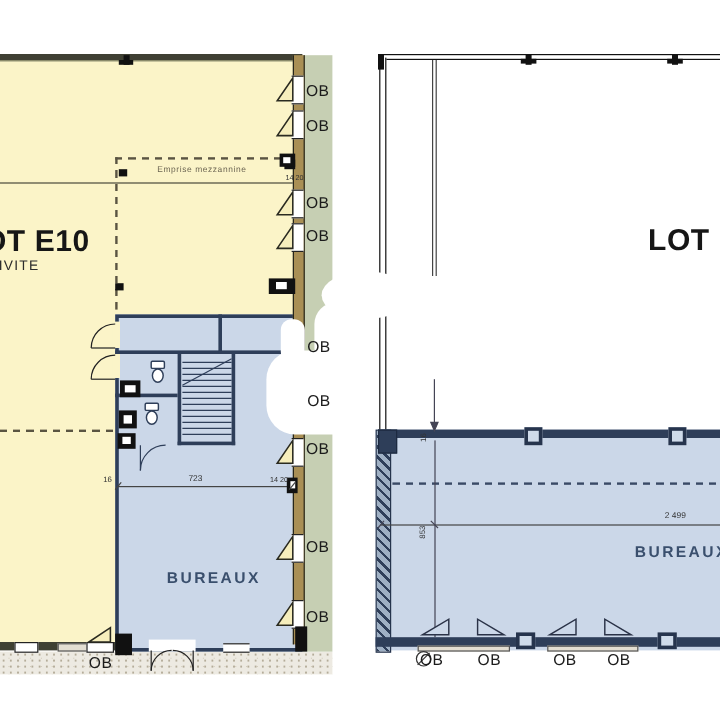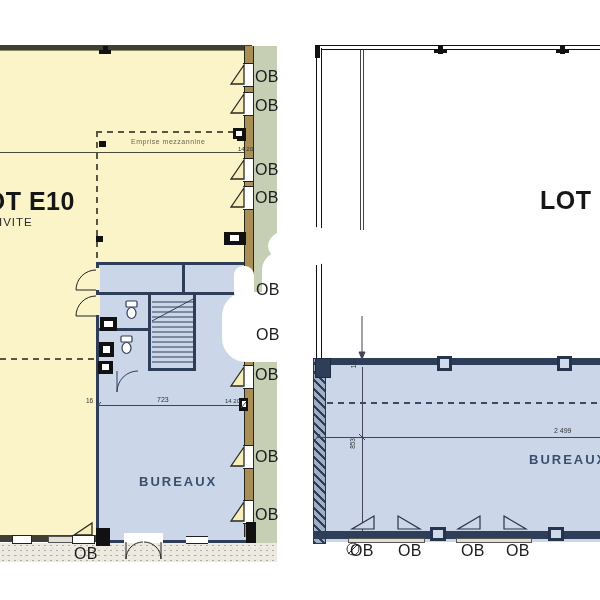--- a/index.html
+++ b/index.html
@@ -32,21 +32,21 @@
   .fixture .in{position:absolute;background:#fff;}
   
   .dash-h{height:1.5px;z-index:6;background:repeating-linear-gradient(90deg,#5a5442 0 6px,transparent 6px 11px);}
   .dash-h.blue{background:repeating-linear-gradient(90deg,#3a4a66 0 6px,transparent 6px 11px);}
   .dash-v{width:1.5px;z-index:6;background:repeating-linear-gradient(180deg,#5a5442 0 6px,transparent 6px 11px);}
   .solid-h{background:#4a4a3c;height:1.2px;z-index:6;}
   .dim-h{background:#444;height:1px;z-index:7;}
   .dim-v{background:#445;width:1px;z-index:7;}
   
   .txt{color:#1b1b1b;z-index:10;white-space:nowrap;}
-  .ob{font-size:16px;font-weight:500;letter-spacing:.4px;color:#1b1b1b;z-index:10;}
+  .ob{font-size:13px;font-weight:500;letter-spacing:.4px;color:#1b1b1b;z-index:10;}
   .ob.over{z-index:60;}
   .lot{font-size:25px;font-weight:bold;color:#161616;letter-spacing:.5px;z-index:10;}
   .zone{font-size:11.5px;font-weight:500;color:#2b2b2b;letter-spacing:1px;z-index:10;}
   .room{font-size:13px;font-weight:600;color:#3a4f6d;letter-spacing:2px;z-index:10;}
   .dim{font-size:7px;color:#333;z-index:10;}
   .dim.tiny{font-size:6px;}
   .mezz{font-size:7px;color:#6e6754;letter-spacing:.5px;z-index:10;}
   .vtext{writing-mode:vertical-rl;transform:rotate(180deg);}
   svg.layer{position:absolute;left:0;top:0;z-index:8;pointer-events:none;}
   svg.blob{z-index:50;}

